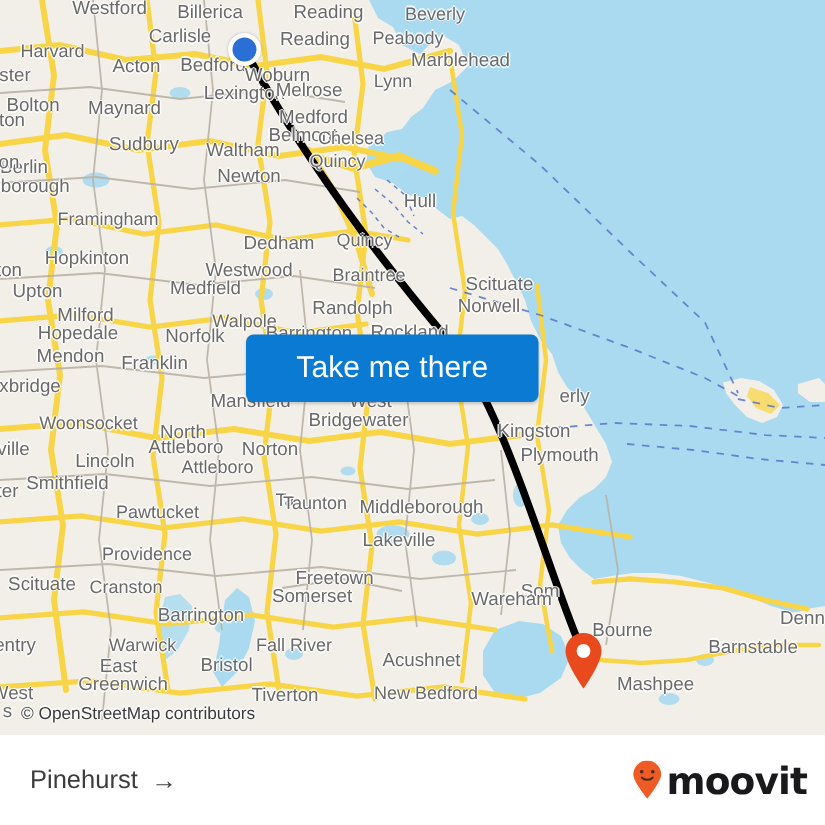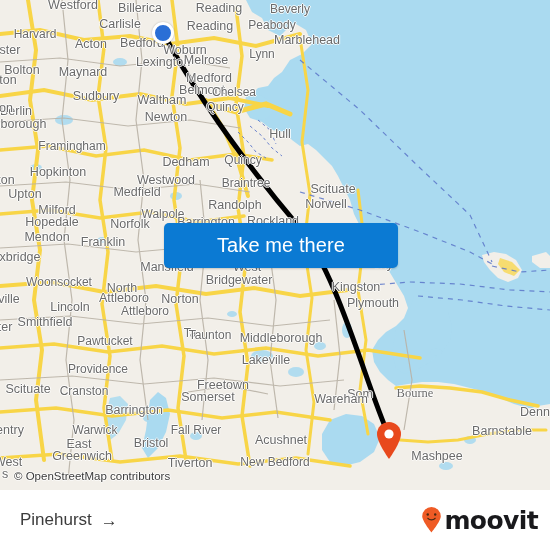--- a/index.html
+++ b/index.html
@@ -72,21 +72,21 @@
     position: absolute;
     width: 28px;
     height: 40px;
   }
 
   
   .cta {
     position: absolute;
     left: 164px;
     top: 223px;
-    width: 234px;
+    width: 195px;
     height: 45px;
     border: none;
     border-radius: 5px;
     background: #0b7ad3;
     color: #ffffff;
     font-family: "Liberation Sans", sans-serif;
     font-size: 20px;
     letter-spacing: .1px;
     cursor: pointer;
     padding: 8px;
@@ -353,33 +353,33 @@
         <div class="place s2" style="left: 281px; top: 338px;">Middleborough</div>
         <div class="place s2" style="left: 266px; top: 360px;">Lakeville</div>
         <div class="place s3" style="left: 98px; top: 369px;">Providence</div>
         <div class="place s3" style="left: 84px; top: 391px;">Cranston</div>
         <div class="place s2" style="left: 28px; top: 389px;">Scituate</div>
         <div class="place s2" style="left: 360px; top: 394px;">Som</div>
         <div class="place s2" style="left: 223px; top: 385px;">Freetown</div>
         <div class="place s2" style="left: 208px; top: 397px;">Somerset</div>
         <div class="place s2" style="left: 134px; top: 410px;">Barrington</div>
         <div class="place s2" style="left: 341px; top: 399px;">Wareham</div>
-        <div class="place s2" style="left: 415px; top: 393px; font-family: Liberation Serif, serif;">Bourne</div>
+        <div class="place s2" style="left: 415px; top: 420px;">Bourne</div>
         <div class="place s3" style="left: 95px; top: 430px;">Warwick</div>
         <div class="place s2" style="left: 151px; top: 443px;">Bristol</div>
         <div class="place s3" style="left: 196px; top: 430px;">Fall River</div>
         <div class="place s2" style="left: 10px; top: 430px;">entry</div>
         <div class="place s2" style="left: 502px; top: 431px;">Barnstable</div>
         <div class="place s2" style="left: 535px; top: 412px;">Denn</div>
         <div class="place s2" style="left: 79px; top: 444px;">East</div>
         <div class="place s2" style="left: 82px; top: 456px;">Greenwich</div>
         <div class="place s2" style="left: 281px; top: 440px;">Acushnet</div>
         <div class="place s2" style="left: 437px; top: 456px;">Mashpee</div>
         <div class="place s2" style="left: 190px; top: 463px;">Tiverton</div>
-        <div class="place s3" style="left: 275px; top: 462px; text-align: center;">New Bedford</div>
+        <div class="place s3" style="left: 284px; top: 462px; text-align: center;">New Bedford</div>
         <div class="place s2" style="left: 8px; top: 462px;">West</div>
         <div class="place s2" style="left: 5px; top: 474px;">s</div>
       </div>
 
     <div class="origin-dot" style="left:152px; top:22px;"></div>
 
     <div class="dest-pin" style="left:375px; top:420px;">
       <svg viewBox="0 0 28 40" width="28" height="40">
         <path d="M14,39 C14,39 26,22.5 26,14 A12,12 0 1 0 2,14 C2,22.5 14,39 14,39 Z" fill="#e8491d"></path>
         <circle cx="14" cy="14" r="4.6" fill="#ffffff"></circle>

